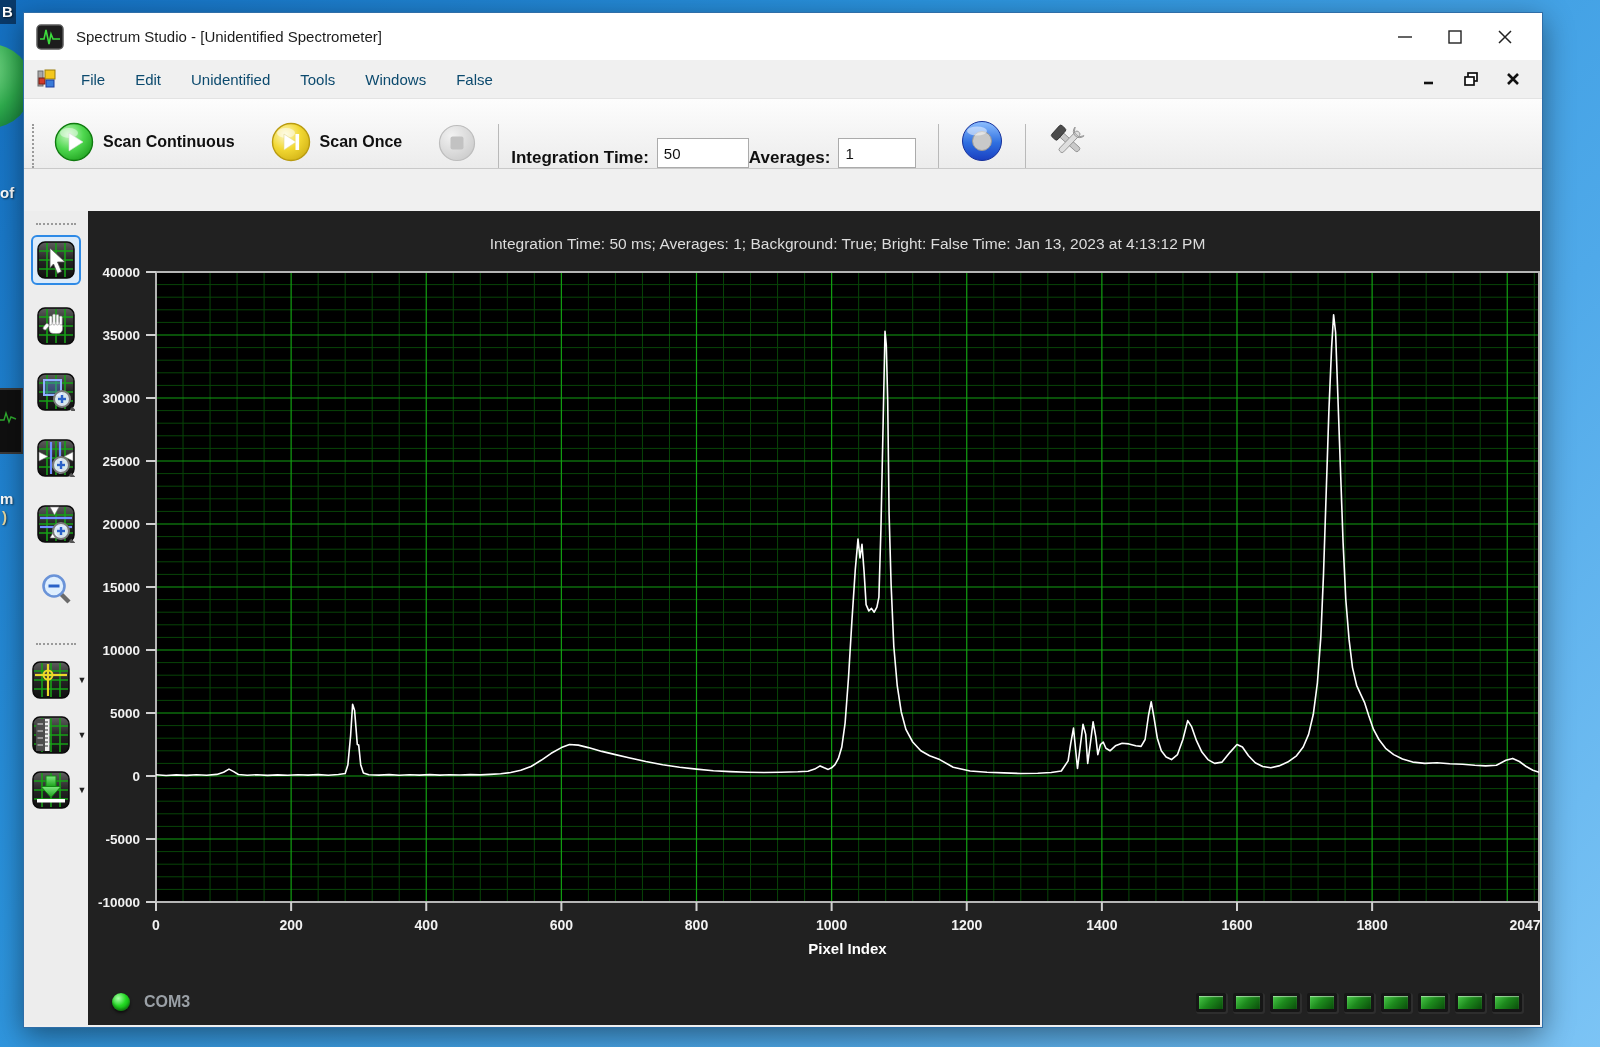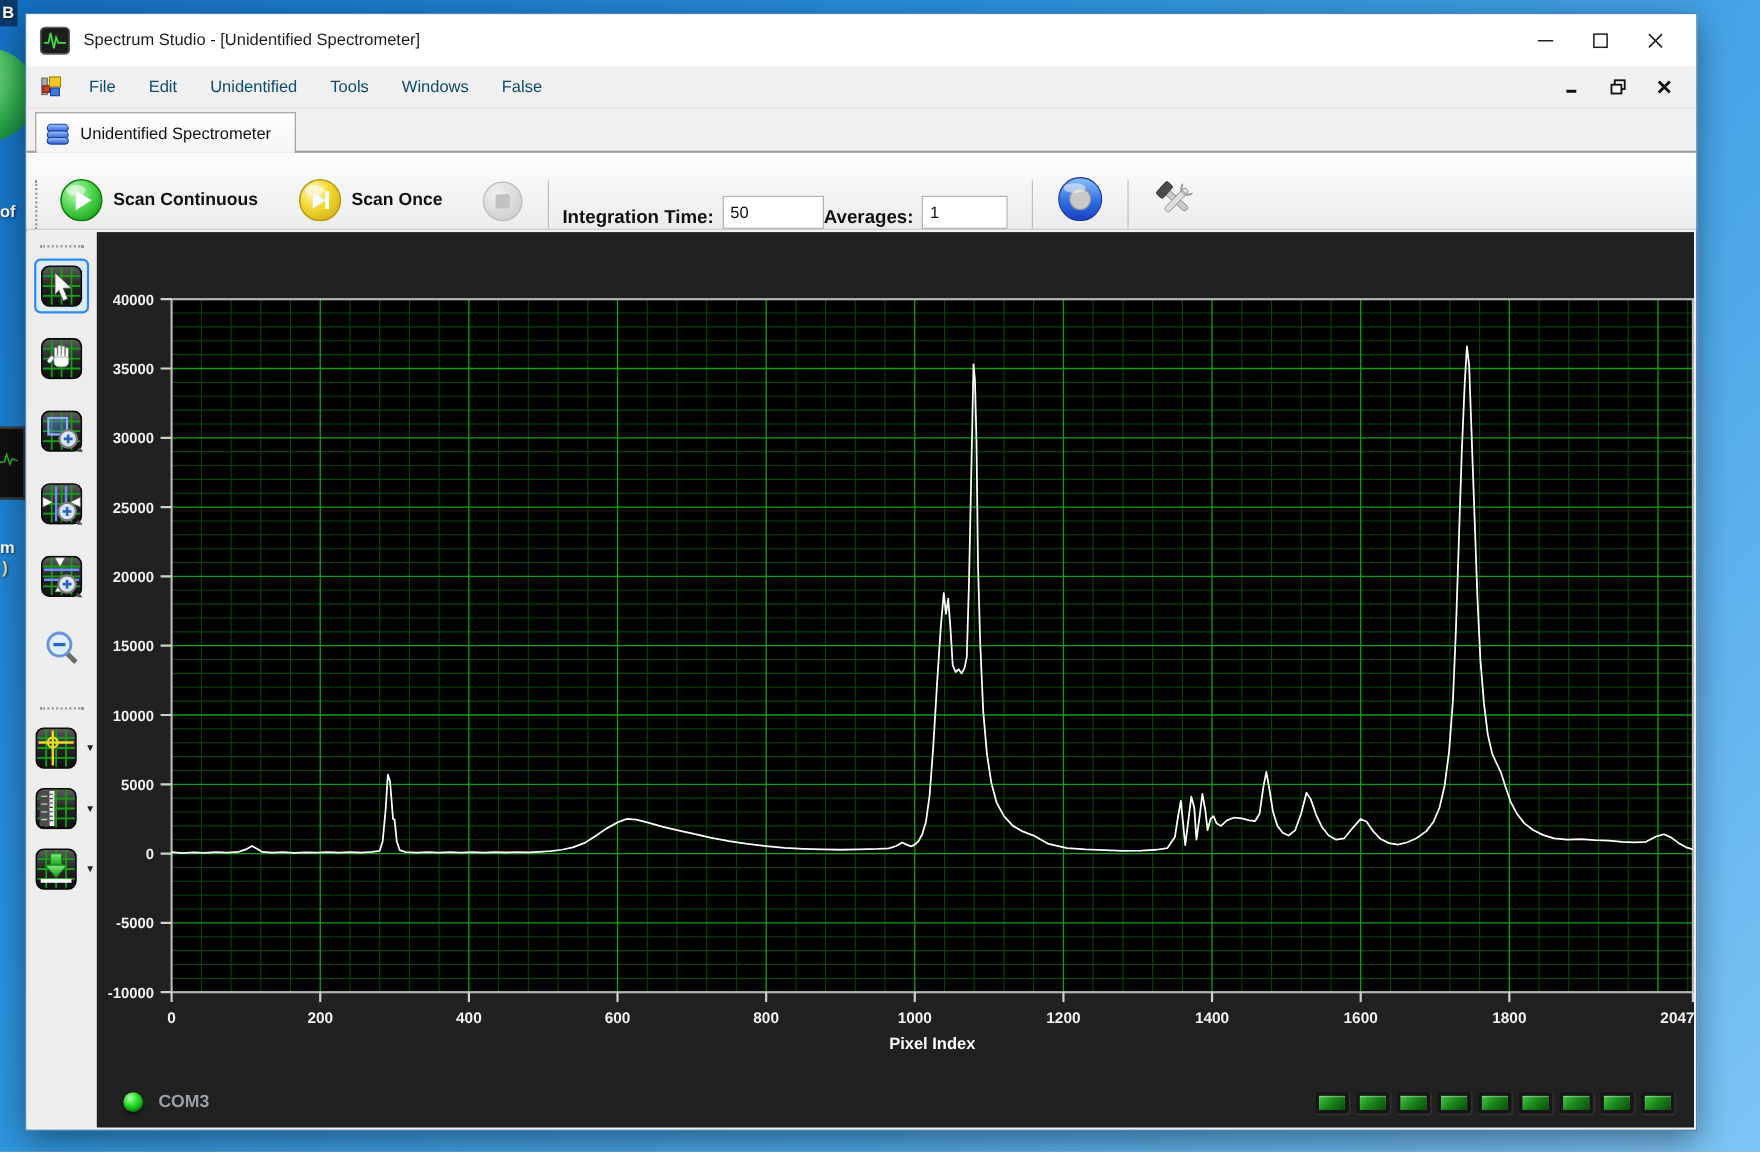--- a/index.html
+++ b/index.html
@@ -197,30 +197,20 @@
         </svg>
       </span>
       <span class="mdi-btn">
         <svg width="14" height="14">
             <path d="M2,2 L12,12 M12,2 L2,12" stroke="#111" stroke-width="2.6"></path>
           </svg>
       </span>
     </span>
   </div>
 
-  <div class="tabrow">
-    <div class="tab">
-      <svg width="24" height="22">
-        <rect x="2" y="3" width="19" height="7" rx="3.5" fill="url(#blue-layer)" stroke="#1c3f9e" stroke-width="1"></rect>
-        <rect x="2" y="9" width="19" height="7" rx="3.5" fill="url(#blue-layer)" stroke="#1c3f9e" stroke-width="1"></rect>
-        <rect x="2" y="15" width="19" height="6" rx="3" fill="url(#blue-layer)" stroke="#1c3f9e" stroke-width="1"></rect>
-      </svg>
-      <span class="tab-label">Unidentified Spectrometer</span>
-    </div>
-  </div>
 
   <div class="toolbar">
     <span class="vgrip"></span>
     <span class="tb-btn">
       <svg width="40" height="40">
         <circle cx="20" cy="20" r="18.5" fill="url(#green-orb)" stroke="#0f7a0f" stroke-width="1.4"></circle>
         <ellipse cx="15" cy="11" rx="9" ry="5" fill="#ffffff" opacity="0.45"></ellipse>
         <polygon points="15,11 29,20 15,29" fill="#ffffff" stroke="#d8d8d8" stroke-width="0.6"></polygon>
       </svg>
       <span class="tb-label">Scan Continuous</span>
@@ -391,20 +381,21 @@
           <rect x="5" y="28" width="28" height="3.5" fill="#ffffff"></rect>
           <rect x="14" y="5" width="10" height="11" fill="url(#green-arrow)" stroke="#128a12" stroke-width="1"></rect>
           <polygon points="9,15.5 29,15.5 19,26.5" fill="url(#green-arrow)" stroke="#128a12" stroke-width="1"></polygon>
         </svg>
           </span>
         <span class="dd-arrow">▼</span>
         </div>
     </div>
 
     <div class="chartpanel">
+      <div class="chart-header">Integration Time: 50 ms; Averages: 1; Background: True; Bright: False Time: Jan 13, 2023 at 4:13:12 PM</div>
       <svg id="plot-svg" width="1452" height="760">
           <rect x="68" y="61" width="1383" height="630" fill="#000000"></rect>
           <g stroke="#084508" stroke-width="1">
             <line x1="95.02491450903761" y1="61" x2="95.02491450903761" y2="691"></line>
             <line x1="122.04982901807523" y1="61" x2="122.04982901807523" y2="691"></line>
             <line x1="149.07474352711284" y1="61" x2="149.07474352711284" y2="691"></line>
             <line x1="176.09965803615046" y1="61" x2="176.09965803615046" y2="691"></line>
             <line x1="230.1494870542257" y1="61" x2="230.1494870542257" y2="691"></line>
             <line x1="257.1744015632633" y1="61" x2="257.1744015632633" y2="691"></line>
             <line x1="284.1993160723009" y1="61" x2="284.1993160723009" y2="691"></line>

